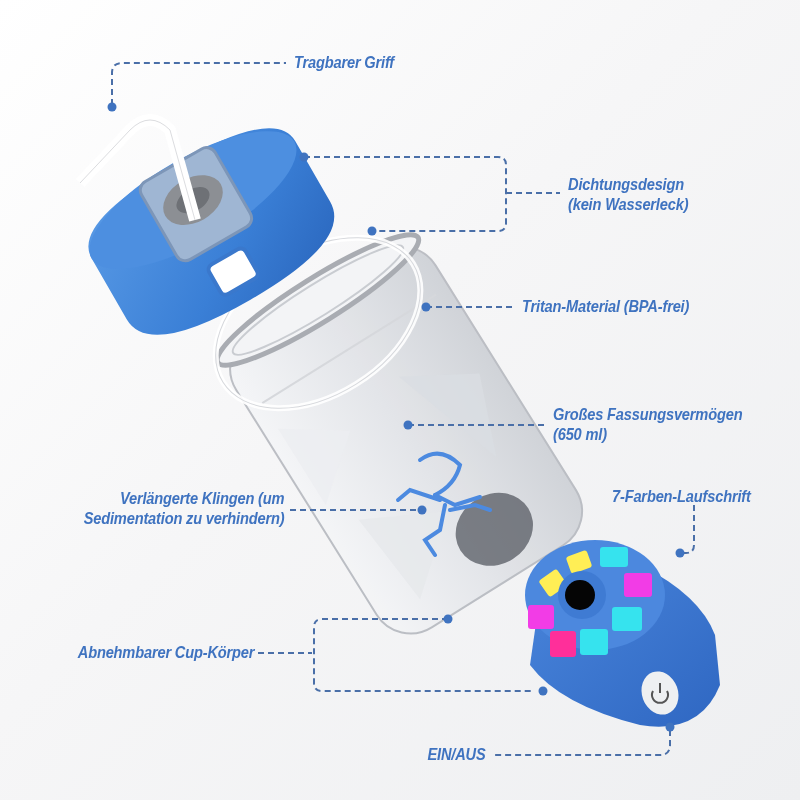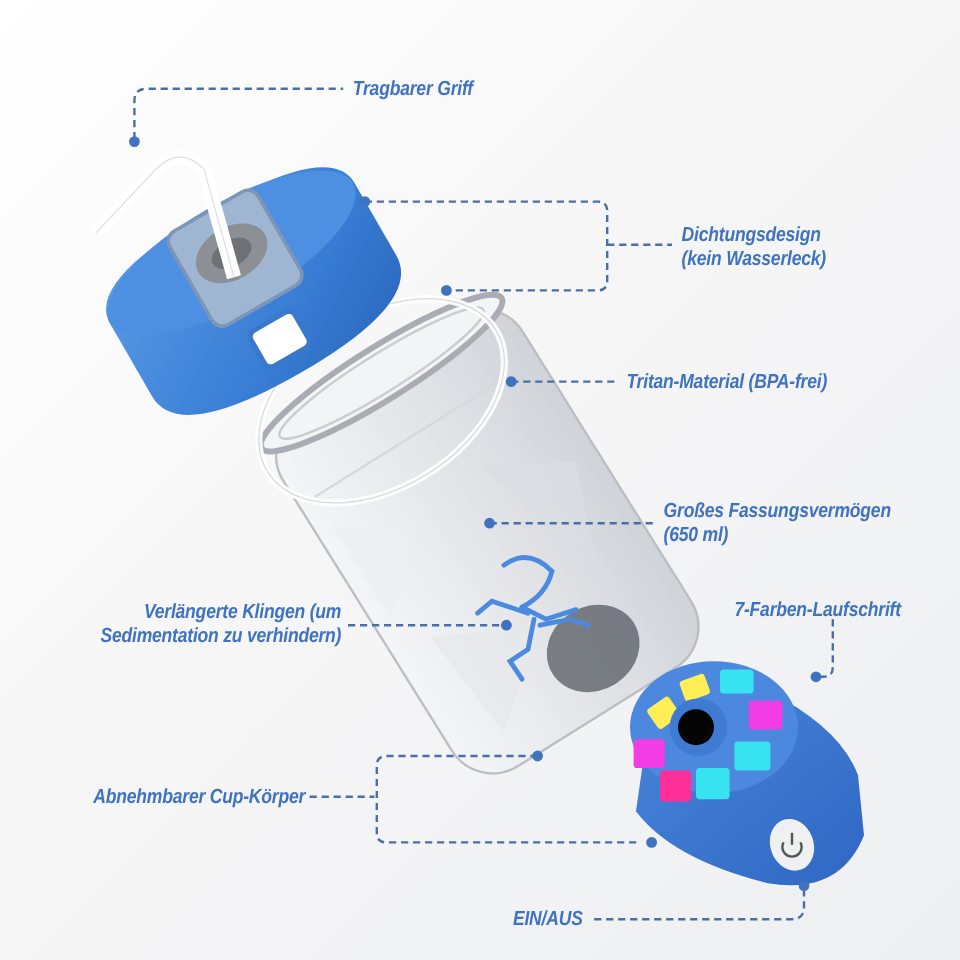--- a/index.html
+++ b/index.html
@@ -1,21 +1,21 @@
 <!DOCTYPE html>
 <html><head>
 <meta charset="utf-8">
 <style>
   html, body { margin:0; padding:0; }
   body {
     width:800px; height:800px; overflow:hidden; position:relative;
     background: linear-gradient(135deg, #ffffff 0%, #f6f6f7 45%, #eeeff1 100%);
     font-family: "Liberation Sans", sans-serif;
   }
-  .stage { position:absolute; left:0; top:16px; width:800px; height:736px; }
+  .stage { position:absolute; left:0; top:5px; width:800px; height:736px; }
   .label {
     position:absolute;
     color:#3f73c0;
     font-family: "Liberation Sans", sans-serif;
     font-weight:bold;
     font-style:italic;
     font-size:17px;
     line-height:20px;
     letter-spacing:-0.2px;
     transform: scaleX(0.86);

